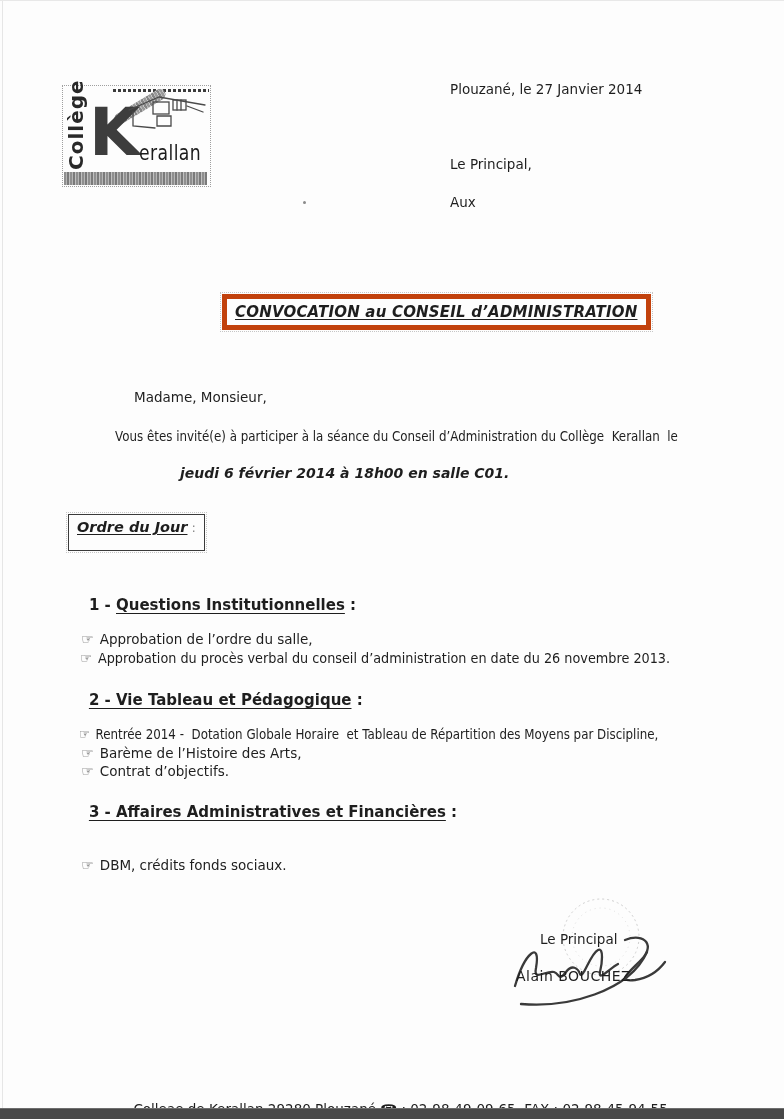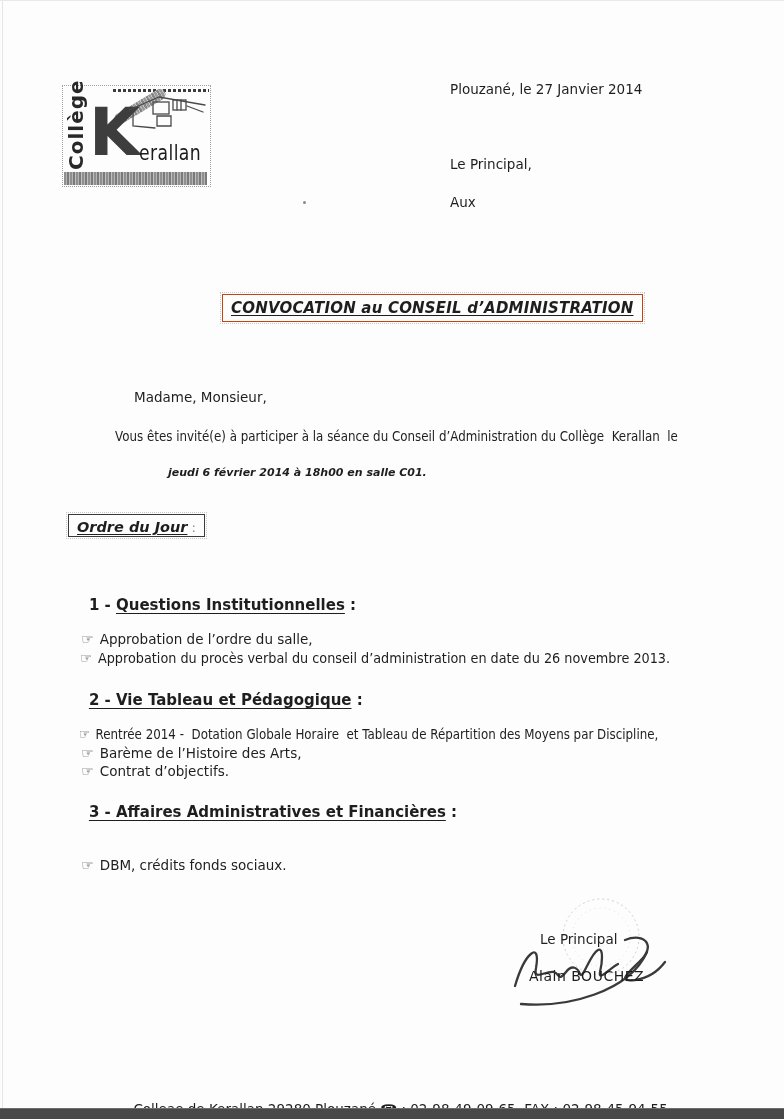--- a/index.html
+++ b/index.html
@@ -31,40 +31,40 @@
     transform:rotate(-31deg);transform-origin:left center;
     background:repeating-linear-gradient(90deg,#9a9a9a 0 2px,#c7c7c7 2px 3px,#858585 3px 5px,#b8b8b8 5px 6px);
   }
   .logo-erallan{left:76px;top:55px;font-size:21px;color:#1b1b1b;transform:scaleX(0.82);transform-origin:left center;letter-spacing:0.5px;}
   .logo-dashtop{left:50px;top:3px;width:96px;height:3px;
     background:repeating-linear-gradient(90deg,#3c3c3c 0 3px,transparent 3px 5px);}
   .logo-bar{left:1px;bottom:1px;width:143px;height:13px;
     background:repeating-linear-gradient(90deg,#8f8f8f 0 2px,#b5b5b5 2px 3px,#7a7a7a 3px 5px,#c0c0c0 5px 6px);}
   
   .title-box{
-    left:222px;top:293px;padding:3px 8px 4px;border:1px solid #c2410c;
+    left:222px;top:293px;padding:3px 8px 4px;border:5px solid #c2410c;
     outline:1px dotted #c6c6c6;outline-offset:1px;background:#fdfdfd;
   }
   .title-text{font-size:15px;font-weight:bold;font-style:italic;white-space:pre;
     text-decoration:underline;text-underline-offset:2px;letter-spacing:0.2px;}
   .ordre-box{
-    left:68px;top:513px;padding:2px 8px 0;border:1px solid #3a3a3a;
+    left:68px;top:513px;padding:2px 8px 14px;border:1px solid #3a3a3a;
     outline:1px dotted #c6c6c6;outline-offset:1px;background:#fdfdfd;
   }
   .ordre-text{font-size:14.5px;font-weight:bold;font-style:italic;white-space:pre;
     text-decoration:underline;text-underline-offset:2px;}
   .ordre-colon{font-size:13px;color:#8a8a8a;font-weight:normal;}
   
   .sec-head{position:absolute;font-size:15px;font-weight:bold;white-space:pre;}
   .u{text-decoration:underline;text-underline-offset:3px;}
   .item{position:absolute;font-size:13.5px;white-space:pre;}
   .bullet{display:inline-block;margin-right:6px;color:#4a4a4a;font-size:14px;}
   
   .sig-role{left:540px;top:929px;}
-  .sig-name{left:529px;top:966px;font-size:14px;letter-spacing:0.5px;}
+  .sig-name{left:516px;top:966px;font-size:14px;letter-spacing:0.5px;}
   
   .footer{left:0;top:1084px;width:784px;text-align:center;font-size:13.5px;white-space:pre;}
 </style>
 </head>
 <body>
 
 <div id="page">
 
   <div class="abs edge-left"></div>
   <div class="abs speck" style="left:303px;top:200px;"></div>
@@ -92,21 +92,21 @@
   <div class="line" style="left:450px;top:79px;">Plouzané, le 27 Janvier 2014</div>
   <div class="line" style="left:450px;top:154px;">Le Principal,</div>
   <div class="line" style="left:450px;top:192px;">Aux</div>
 
   <div class="abs title-box">
     <span class="title-text">CONVOCATION au CONSEIL d’ADMINISTRATION</span>
   </div>
 
   <div class="line" style="left:134px;top:387px;text-align:right;">Madame, Monsieur,</div>
   <div class="line squeeze" style="left:115px;top:426px;">Vous êtes invité(e) à participer à la séance du Conseil d’Administration du Collège  Kerallan  le</div>
-  <div class="line bolditalic" style="left:168px;top:463px;font-size:11px;">jeudi 6 février 2014 à 18h00 en salle C01.</div>
+  <div class="line bolditalic" style="left:180px;top:463px;font-size:14px;">jeudi 6 février 2014 à 18h00 en salle C01.</div>
 
   <div class="abs ordre-box">
     <span class="ordre-text">Ordre du Jour</span><span class="ordre-colon"> :</span>
   </div>
 
   <div class="sec-head" style="left:68px;top:577px;">
     <span>1 - </span><span class="u">Questions Institutionnelles</span><span> :</span>
   </div>
   <div class="item" style="left:64px;top:614px;">
     <span class="bullet">☞</span><span>Approbation de l’ordre du salle,</span>

